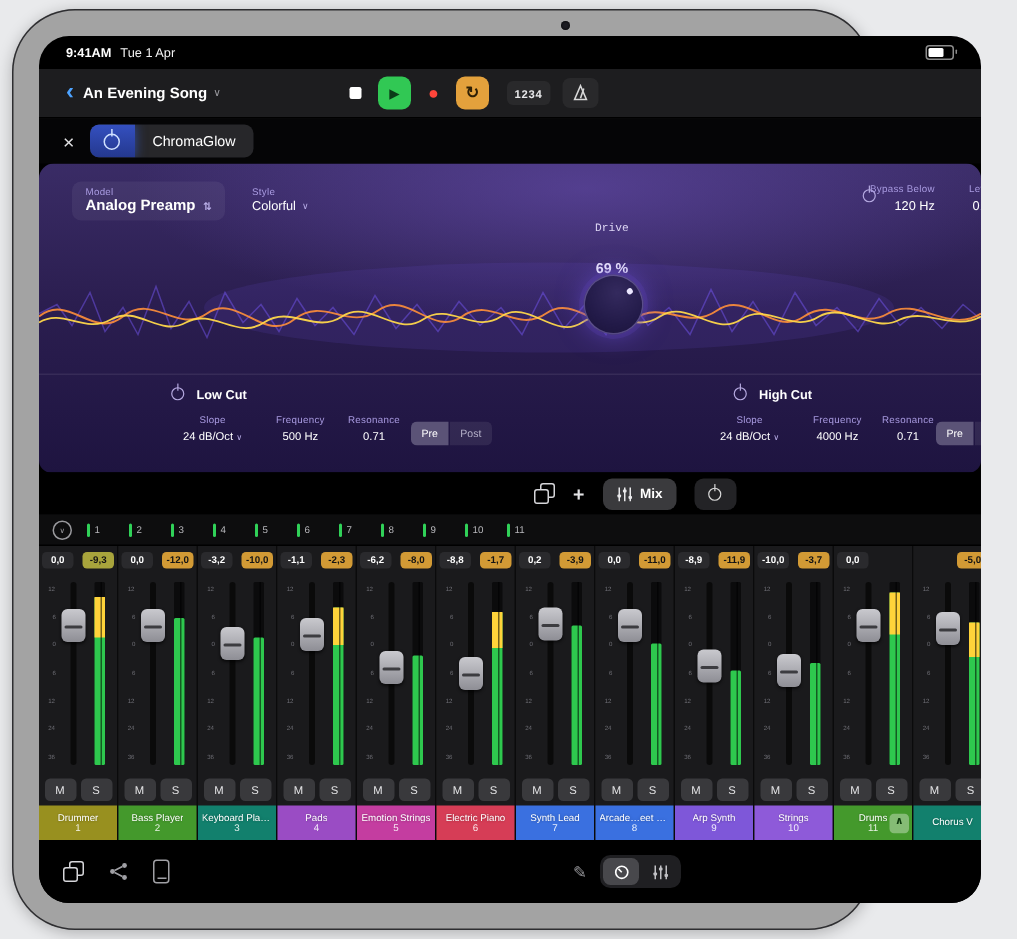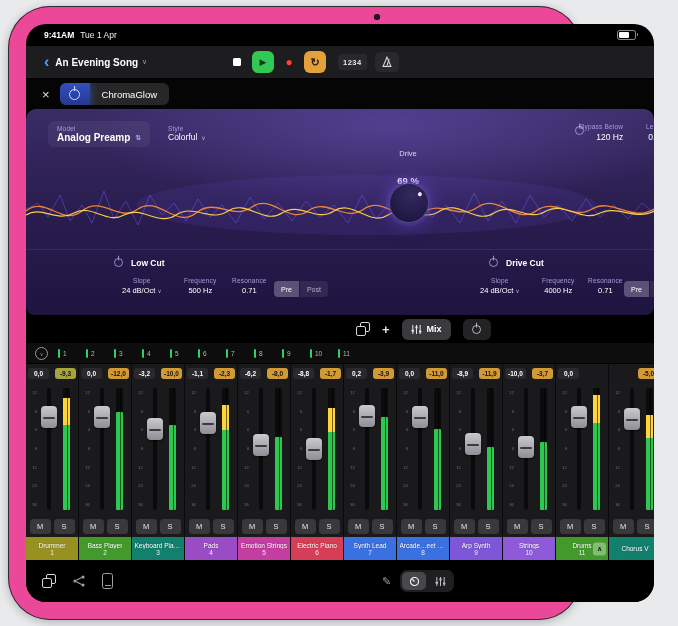--- a/index.html
+++ b/index.html
@@ -2,21 +2,21 @@
 <html><head>
 <meta charset="utf-8">
 <style>
   html,body{margin:0;padding:0;}
   body{width:678px;height:626px;background:#e9eaec;overflow:hidden;
        font-family:"Liberation Sans","DejaVu Sans",sans-serif;
        -webkit-font-smoothing:antialiased;}
   .stage{position:absolute;inset:0;}
 
   
-  .ipad{position:absolute;left:8px;top:6px;width:573px;height:614px;background:#ec4899;
+  .ipad{position:absolute;left:8px;top:6px;width:573px;height:614px;background:#a3a3a3;
         border-radius:42px;box-shadow:0 2px 10px rgba(0,0,0,.25), inset 0 0 0 1px #2e2e31;}
   .camera{position:absolute;left:366px;top:8px;width:6px;height:6px;border-radius:50%;
           background:#1c1c22;box-shadow:inset 0 0 2px #000;}
   .screen{position:absolute;left:18px;top:18px;width:628px;height:578px;background:#000;
           border-radius:20px;overflow:hidden;display:flex;flex-direction:column;}
 
   
   .statusbar{height:22px;flex:0 0 22px;display:flex;align-items:center;padding:0 18px;color:#fff;
              font-size:8.5px;font-weight:bold;gap:6px;}
   .statusbar .date{font-weight:normal;opacity:.95;}
@@ -75,21 +75,21 @@
   .model-group .ud{color:#b9aee8;font-size:7px;}
   .style-group{position:absolute;left:142px;top:16px;}
   .style-group .pg-value{font-size:8.5px;display:flex;gap:4px;align-items:center;}
   .style-group .dn{color:#b9aee8;font-size:6px;}
   .bypass-pwr{position:absolute;left:548px;top:16px;color:#b5a9e0;}
   .bypass-group{position:absolute;left:554px;top:14px;text-align:right;}
   .bypass-group .pg-value{font-size:8.5px;margin-top:2px;}
   .level-group{position:absolute;left:620px;top:14px;text-align:center;white-space:nowrap;}
   .level-group .pg-value{font-size:8.5px;margin-top:2px;}
   .drive-group{position:absolute;left:344px;top:40px;width:76px;text-align:center;}
-  .drive-group .dlabel{font-size:7.5px;color:#ded7f5;}
+  .drive-group .dlabel{font-size:7.5px;color:#ded7f5;font-family:Liberation Mono, monospace;}
   .drive-group .dvalue{font-size:9.5px;color:#fff;font-weight:bold;margin-top:17px;}
   .knob{position:absolute;left:363px;top:74px;width:38px;height:38px;border-radius:50%;
         background:radial-gradient(circle at 38% 32%, #342a5e 0%, #221a48 60%, #191238 100%);
         border:1.5px solid rgba(190,170,255,.35);
         box-shadow:0 0 0 3px rgba(90,65,180,.25), 0 0 18px rgba(125,95,255,.5);
         transform:rotate(51deg);z-index:3;}
   .knob::after{content:'';position:absolute;left:50%;top:3px;width:4px;height:4px;margin-left:-2px;border-radius:50%;background:#ece7ff;}
   .wave-svg{position:absolute;left:0;top:56px;width:628px;height:80px;z-index:1;}
   .pl-divider{position:absolute;left:0;right:0;top:140px;height:1px;background:rgba(255,255,255,.08);}
   .cut-title{position:absolute;top:148px;display:flex;align-items:center;gap:7px;color:#fff;font-size:8.5px;font-weight:bold;}
@@ -280,21 +280,21 @@
           <div class="pg-label">Resonance</div>
           <div class="pg-value">0.71</div>
         </div>
         <div class="prepost" style="left:248px">
           <span class="seg on">Pre</span>
           <span class="seg off">Post</span>
         </div>
 
         <div class="cut-title" style="left:462px">
           <span class="pwr-icon pwr-sm"></span>
-          <span>Drive Cut</span>
+          <span>High Cut</span>
         </div>
         <div class="param" style="left:454px">
           <div class="pg-label">Slope</div>
           <div class="pg-value"><span>24 dB/Oct</span> <span class="dn">∨</span></div>
         </div>
         <div class="param" style="left:516px">
           <div class="pg-label">Frequency</div>
           <div class="pg-value">4000 Hz</div>
         </div>
         <div class="param" style="left:562px">

